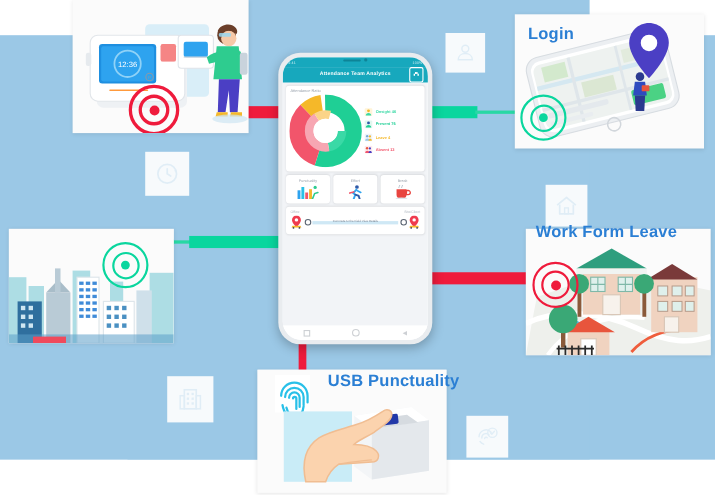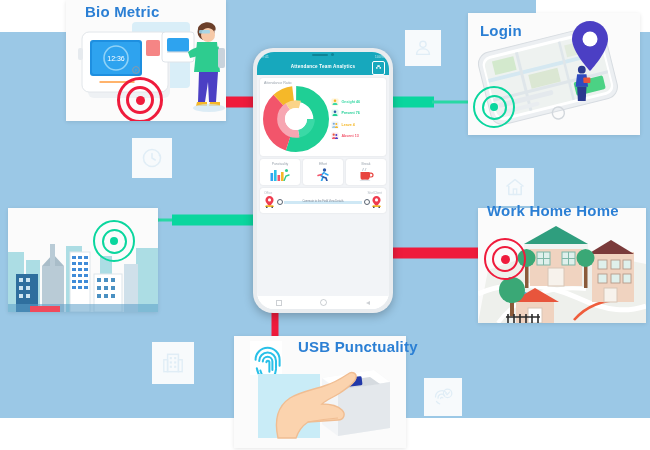--- a/index.html
+++ b/index.html
@@ -211,21 +211,20 @@
         <path d="M152 28l6 12-4 2-5-10z" fill="#2ecc8f"></path>
         <rect x="152" y="30" width="7" height="20" rx="2" fill="#c9d3dc"></rect>
       </g>
     </svg>
     <div class="ring" style="left:51px;top:77px;width:40px;height:40px;border:3px solid #ef1b3c;">
       <div class="mid" style="width:22px;height:22px;border:3px solid #ef1b3c;">
         <div class="core" style="width:9px;height:9px;background:#ef1b3c;"></div>
       </div>
     </div>
   </div>
-  <div class="panel-label" style="left:85px;top:3px;">Bio Metric</div>
 
   <div class="panel" style="left:468px;top:13px;width:172px;height:122px;">
     <svg class="ill" style="left:0;top:0;" width="172" height="122" viewBox="0 0 172 122">
       <g transform="rotate(-14 86 66)">
         <rect x="16" y="24" width="130" height="74" rx="12" fill="#eceff2" stroke="#d7dce1"></rect>
         <rect x="20" y="28" width="122" height="66" rx="9" fill="#ffffff"></rect>
         <rect x="22" y="31" width="118" height="60" rx="7" fill="#eef2f0"></rect>
         <path d="M22 52h118" stroke="#cfe6f2" stroke-width="4" opacity=".8"></path>
         <path d="M22 72h118" stroke="#dfe6ea" stroke-width="3"></path>
         <path d="M56 31v60" stroke="#dfe6ea" stroke-width="3"></path>
@@ -376,21 +375,21 @@
         <path d="M30 106v9M36 106v9M42 106v9M48 106v9M54 106v9M60 106v9"></path>
         <path d="M28 109h34"></path>
       </g>
     </svg>
     <div class="ring" style="left:6px;top:30px;width:38px;height:38px;border:2.6px solid #ef1b3c;">
       <div class="mid" style="width:22px;height:22px;border:2.6px solid #ef1b3c;">
         <div class="core" style="width:9px;height:9px;background:#ef1b3c;"></div>
       </div>
     </div>
   </div>
-  <div class="panel-label" style="left:487px;top:202px;">Work Home Home</div>
+  <div class="panel-label" style="left:487px;top:202px;">Work Form Leave</div>
 
   <div class="panel" style="left:234px;top:336px;width:172px;height:112px;">
     <svg class="ill" style="left:0;top:0;" width="172" height="112" viewBox="0 0 172 112">
       <rect x="0" y="0" width="172" height="112" fill="#fbfbfb"></rect>
       <rect x="16" y="5" width="32" height="34" fill="#ffffff"></rect>
       <g transform="translate(18,7) scale(.60)" fill="none" stroke="#29c0e8" stroke-width="3.4" stroke-linecap="round">
         <path d="M6 28a20 20 0 0 1 40 0v10"></path>
         <path d="M12 30a14 14 0 0 1 28 0v12"></path>
         <path d="M18 31a8 8 0 0 1 16 0v14"></path>
         <path d="M24 32a2.5 2.5 0 0 1 5 0v16"></path>

